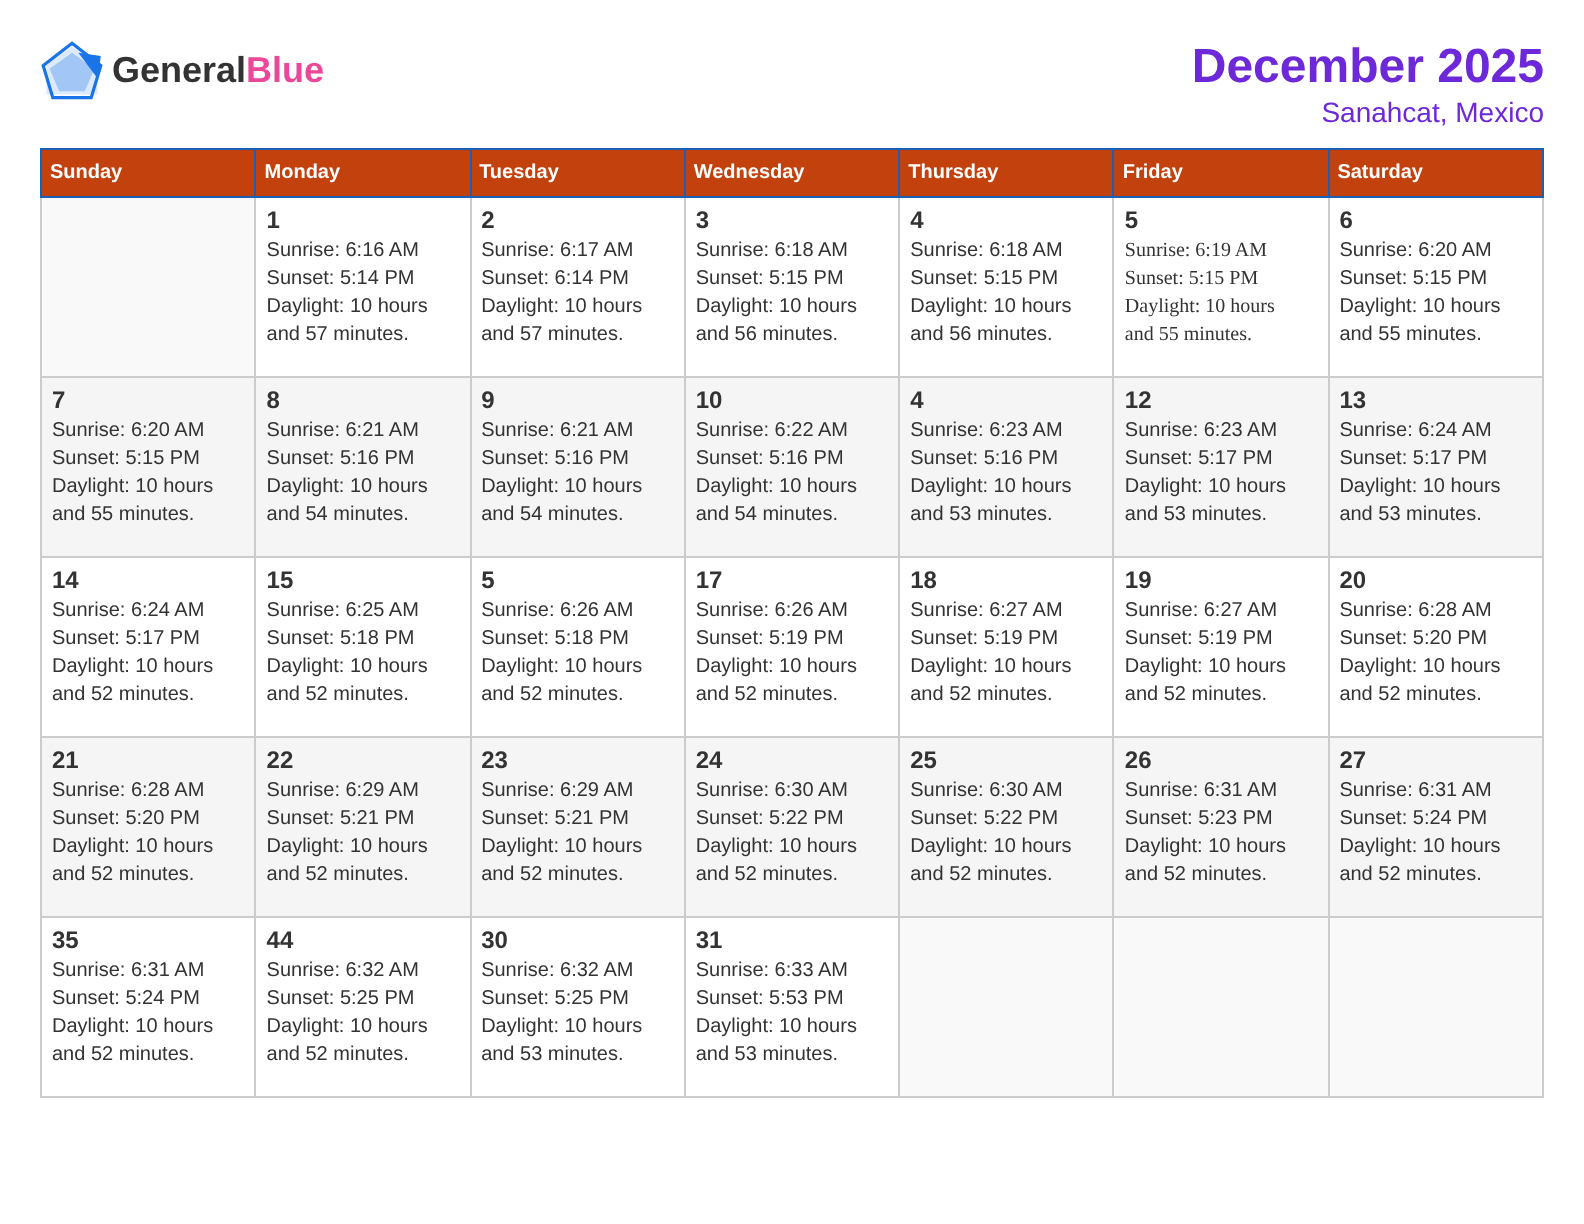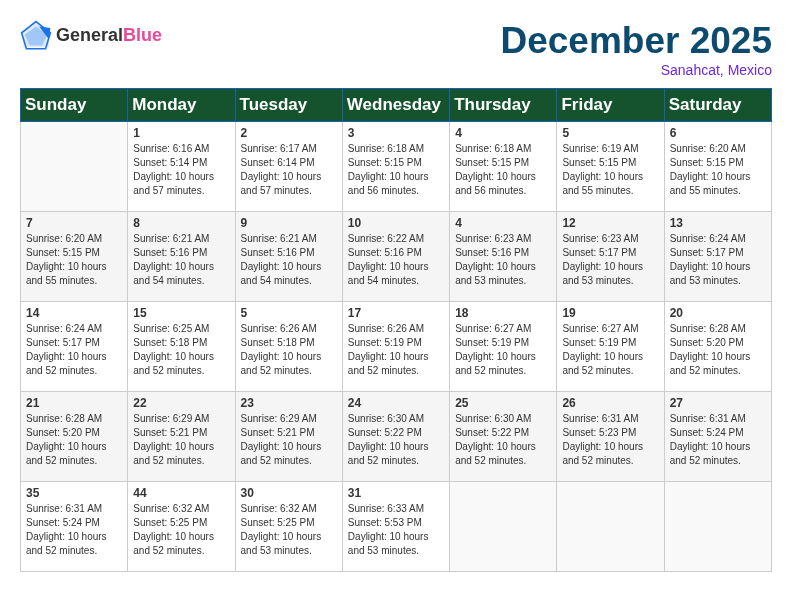--- a/index.html
+++ b/index.html
@@ -31,37 +31,37 @@
       color: #ec4899;
     }
     .logo-icon {
       width: 32px;
       height: 32px;
     }
     .title-block {
       text-align: right;
     }
     .month-title {
-      font-size: 37px;
+      font-size: 24px;
       font-weight: bold;
-      color: #0c4a6e;
+      color: #6d28d9;
     }
     .subtitle {
       font-size: 14px;
       color: #6d28d9;
     }
     table {
       width: 100%;
       border-collapse: collapse;
       border: 1px solid #ccc;
     }
     th {
-      background: #14532d;
+      background: #c2410c;
       color: #fff;
-      font-size: 17px;
+      font-size: 10px;
       font-weight: bold;
       padding: 6px 4px;
       text-align: left;
       border: 1px solid #1a5fb4;
     }
     td {
       vertical-align: top;
       border: 1px solid #ccc;
       padding: 4px 5px;
       font-size: 10px;
@@ -147,21 +147,21 @@
         </td>
         <td>
           <span class="day-num">4</span>
           <div class="day-info" style="white-space: pre-line;">Sunrise: 6:18 AM
 Sunset: 5:15 PM
 Daylight: 10 hours
 and 56 minutes.</div>
         </td>
         <td>
           <span class="day-num">5</span>
-          <div class="day-info" style="white-space: pre-line;">Sunrise: 6:19 AM
+          <div class="day-info" style="white-space: pre-line; font-family: Liberation Serif, serif;">Sunrise: 6:19 AM
 Sunset: 5:15 PM
 Daylight: 10 hours
 and 55 minutes.</div>
         </td>
         <td>
           <span class="day-num">6</span>
           <div class="day-info" style="white-space: pre-line;">Sunrise: 6:20 AM
 Sunset: 5:15 PM
 Daylight: 10 hours
 and 55 minutes.</div>

